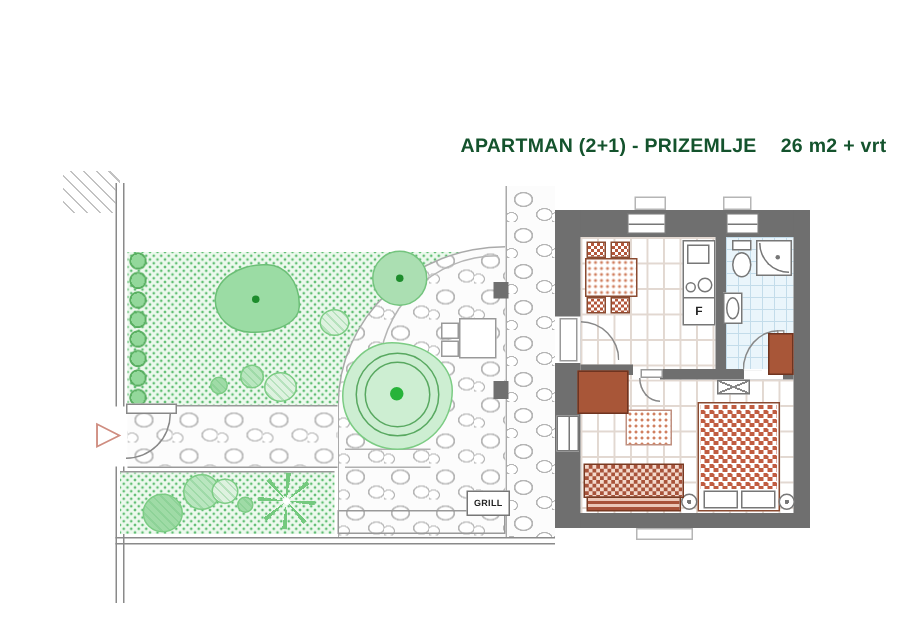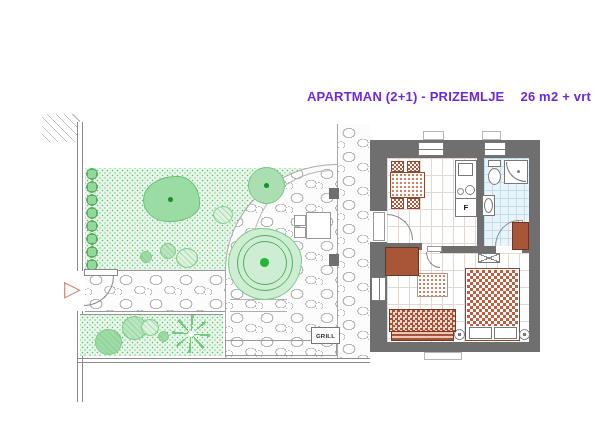--- a/index.html
+++ b/index.html
@@ -43,21 +43,21 @@
   .tdot{background:#1d8c2c;border-radius:50%;}
   .fix{background:#fff;border:1px solid #777;}
   .win-h{background:#fff;border:1px solid #777;}
   .win-h::after{content:"";position:absolute;left:0;right:0;top:50%;border-top:1px solid #777;}
   .win-v{background:#fff;border:1px solid #777;}
   .win-v::after{content:"";position:absolute;top:0;bottom:0;left:50%;border-left:1px solid #777;}
   .sill{background:#fff;border:1px solid #b5b5b5;}
   .wood{background:#a85638;border:1px solid #6f3420;}
   .lamp{border:1px solid #777;border-radius:50%;
         background:radial-gradient(circle 1.5px at center,#777 95%,transparent),#fff;}
-  .title{position:absolute;left:307px;top:89px;font-size:13px;font-weight:bold;color:#6d28d9;
+  .title{position:absolute;left:307px;top:89px;font-size:13px;font-weight:bold;color:#14532d;
         white-space:nowrap;letter-spacing:.2px;}
   .title .gap{display:inline-block;width:16px;}
   .grill-box{border:1px solid #777;background:#fff;display:flex;align-items:center;justify-content:center;
         font-size:6px;font-weight:bold;color:#222;letter-spacing:.2px;}
   .fridge-cell{border-top:1px solid #777;display:flex;align-items:center;justify-content:center;
         font-size:8px;font-weight:bold;color:#222;}
   .palm{border-radius:50%;
         background:radial-gradient(circle 3px at 50% 50%,#fff 0 2px,transparent 3px),
                    repeating-conic-gradient(#74c97e 0 9deg,transparent 9deg 45deg);}
   .tri{color:#cf8d80;font-size:22px;line-height:22px;}

